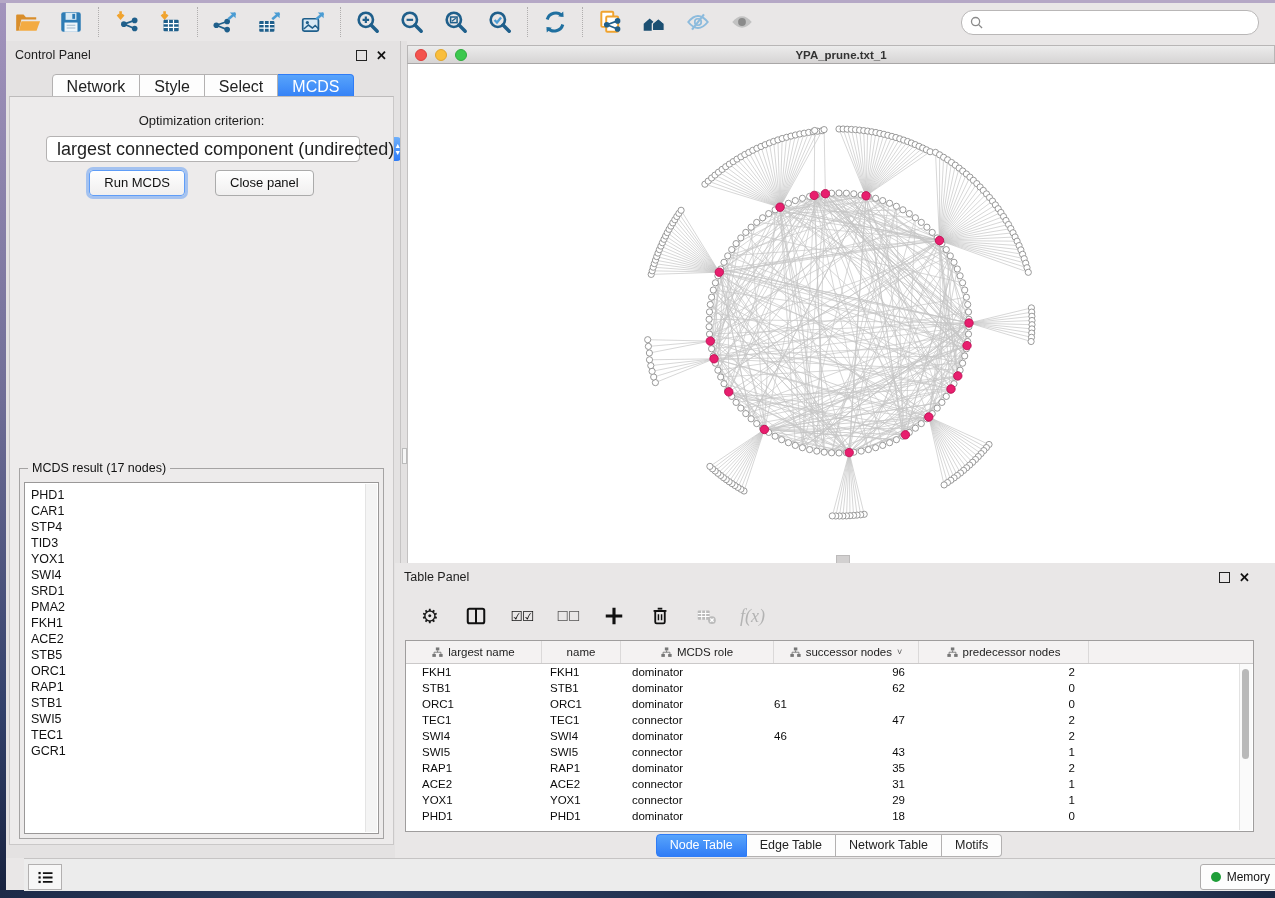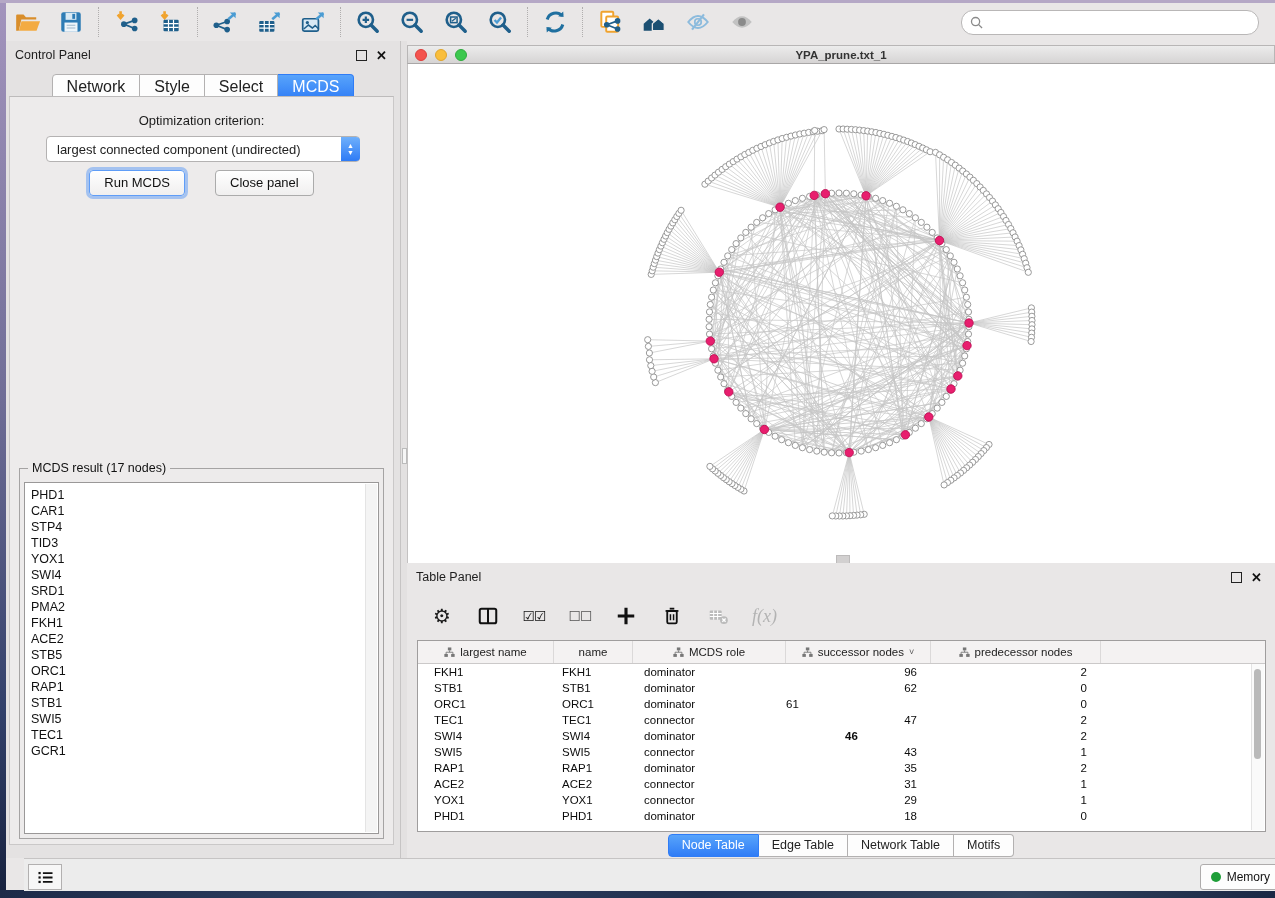--- a/index.html
+++ b/index.html
@@ -33,21 +33,21 @@
   .cp-tab{font-size:16px;padding:3px 14px 4px;background:#fdfdfd;border:1px solid #b3b1b1;
     border-left:none;color:#222;}
   .cp-tab:first-child{border-left:1px solid #b3b1b1;border-radius:4px 0 0 4px;}
   .cp-tab:last-child{border-radius:0 4px 4px 0;}
   .cp-tab.sel{background:linear-gradient(#58a4fb,#2f7cf6);color:#fff;border-color:#2f7cf6;}
   #cp-inner{position:absolute;left:3px;top:55px;right:6px;bottom:13px;background:#edebeb;
     border:1px solid #cac8c8;border-top-color:#bdbbbb;}
   #opt-label{position:absolute;left:0;top:16px;width:100%;text-align:center;font-size:13px;color:#1c1c1c;}
   #criterion-select{position:absolute;left:36px;top:39px;width:312px;height:24px;background:#fff;
     border:1px solid #b4b2b2;border-radius:4px;display:flex;align-items:center;}
-  #criterion-value{flex:1;font-size:13px;padding-left:10px;white-space:nowrap;}
+  #criterion-value{flex:1;font-size:18px;padding-left:10px;white-space:nowrap;text-align:center;}
   #criterion-stepper{width:19px;height:24px;margin-right:-1px;border-radius:0 4px 4px 0;
     background:linear-gradient(#6fb0fb,#2e7bf6);display:flex;flex-direction:column;align-items:center;justify-content:center;gap:1px;}
   #criterion-stepper span{color:#fff;font-size:7px;line-height:6px;}
   #btn-row{position:absolute;left:0;top:73px;width:100%;display:flex;justify-content:center;gap:30px;}
   .cp-button{font-size:13px;padding:4px 14px 5px;background:linear-gradient(#ffffff,#f0efef);
     border:1px solid #ababab;border-radius:4px;color:#111;}
   .cp-button.focused{border-color:#5f9df7;box-shadow:0 0 0 3px rgba(92,154,246,.5);}
   #mcds-fieldset{position:absolute;left:9px;right:9px;top:371px;bottom:5px;border:1px solid #a5a3a3;}
   #mcds-legend{position:absolute;left:8px;top:-8px;background:#edebeb;padding:0 4px;font-size:12.5px;color:#111;}
   #mcds-list{position:absolute;left:4px;right:4px;top:13px;bottom:4px;background:#fff;
@@ -66,21 +66,21 @@
     display:flex;align-items:center;}
   .tl{width:12px;height:12px;border-radius:50%;margin-left:7px;display:inline-block;}
   #tl-red{background:#f4534e;border:1px solid #dd3f3c;box-sizing:border-box;}
   #tl-yellow{background:#f9be3c;border:1px solid #e0a52c;box-sizing:border-box;margin-left:8px;}
   #tl-green{background:#3cc84e;border:1px solid #2fab3e;box-sizing:border-box;margin-left:8px;}
   #net-title{position:absolute;left:0;width:100%;text-align:center;font-size:11.5px;font-weight:bold;color:#333;}
   #net-canvas{position:absolute;left:0;top:23px;width:868px;height:499px;background:#fff;
     border-left:1px solid #c4c2c2;box-sizing:border-box;}
   #net-grip{position:absolute;left:429px;top:514px;width:12px;height:7px;background:#d2d0d0;border:1px solid #bdbbbb;}
   
-  #table-panel{position:absolute;left:407px;top:563px;width:868px;height:295px;background:#e9e7e7;}
+  #table-panel{position:absolute;left:395px;top:563px;width:868px;height:295px;background:#e9e7e7;}
   #tp-toolbar{position:absolute;left:10px;top:33px;height:40px;display:flex;align-items:center;gap:22px;padding-left:13px;}
   .tp-icon{display:flex;align-items:center;justify-content:center;min-width:24px;height:26px;}
   .tp-icon svg{width:22px;height:22px;}
   .glyph{font-family:"DejaVu Sans",sans-serif;}
   #node-table{position:absolute;left:10px;top:77px;width:849px;height:192px;background:#fff;
     border:1px solid #9f9d9d;box-sizing:border-box;overflow:hidden;}
   #nt-header{display:flex;height:22px;background:#f4f2f2;border-bottom:1px solid #cbc9c9;}
   .th{display:flex;align-items:center;justify-content:center;gap:5px;font-size:11.5px;color:#222;
     border-right:1px solid #dbd9d9;box-sizing:border-box;height:22px;}
   .th svg{width:11px;height:11px;flex:none;}
@@ -1231,21 +1231,21 @@
             <div class="td" style="width: 136px; padding-left: 16px;">TEC1</div>
             <div class="td" style="width: 79px; padding-left: 8px;">TEC1</div>
             <div class="td" style="width: 153px; padding-left: 11px;">connector</div>
             <div class="td" style="width: 145px; text-align: right; padding-right: 14px;">47</div>
             <div class="td" style="width: 170px; text-align: right; padding-right: 14px;">2</div>
           </div>
           <div class="nt-row">
             <div class="td" style="width: 136px; padding-left: 16px;">SWI4</div>
             <div class="td" style="width: 79px; padding-left: 8px;">SWI4</div>
             <div class="td" style="width: 153px; padding-left: 11px;">dominator</div>
-            <div class="td" style="width: 145px; text-align: center; padding-right: 14px; font-weight: bold;">46</div>
+            <div class="td" style="width: 145px; text-align: left; padding-right: 14px;">46</div>
             <div class="td" style="width: 170px; text-align: right; padding-right: 14px;">2</div>
           </div>
           <div class="nt-row">
             <div class="td" style="width: 136px; padding-left: 16px;">SWI5</div>
             <div class="td" style="width: 79px; padding-left: 8px;">SWI5</div>
             <div class="td" style="width: 153px; padding-left: 11px;">connector</div>
             <div class="td" style="width: 145px; text-align: right; padding-right: 14px;">43</div>
             <div class="td" style="width: 170px; text-align: right; padding-right: 14px;">1</div>
           </div>
           <div class="nt-row">

